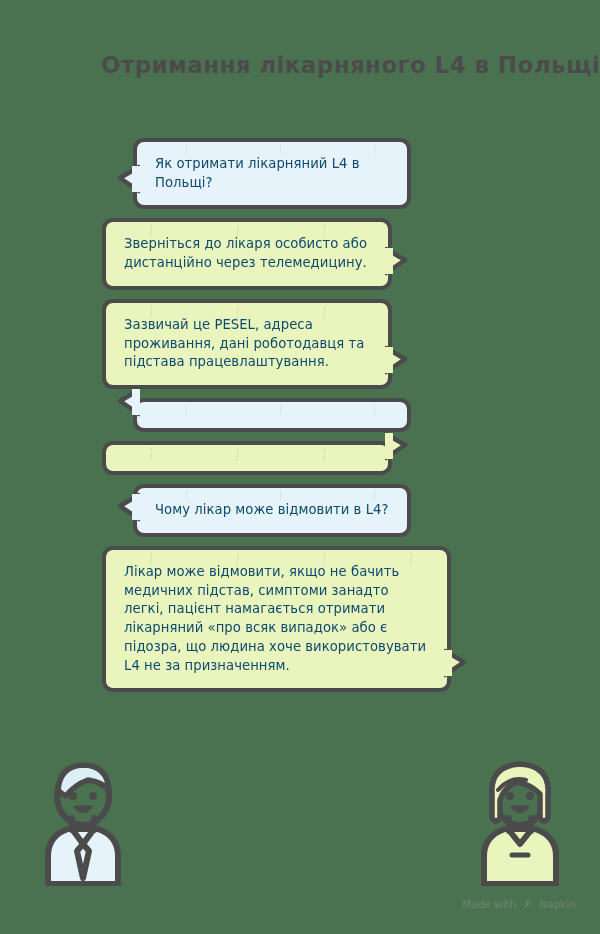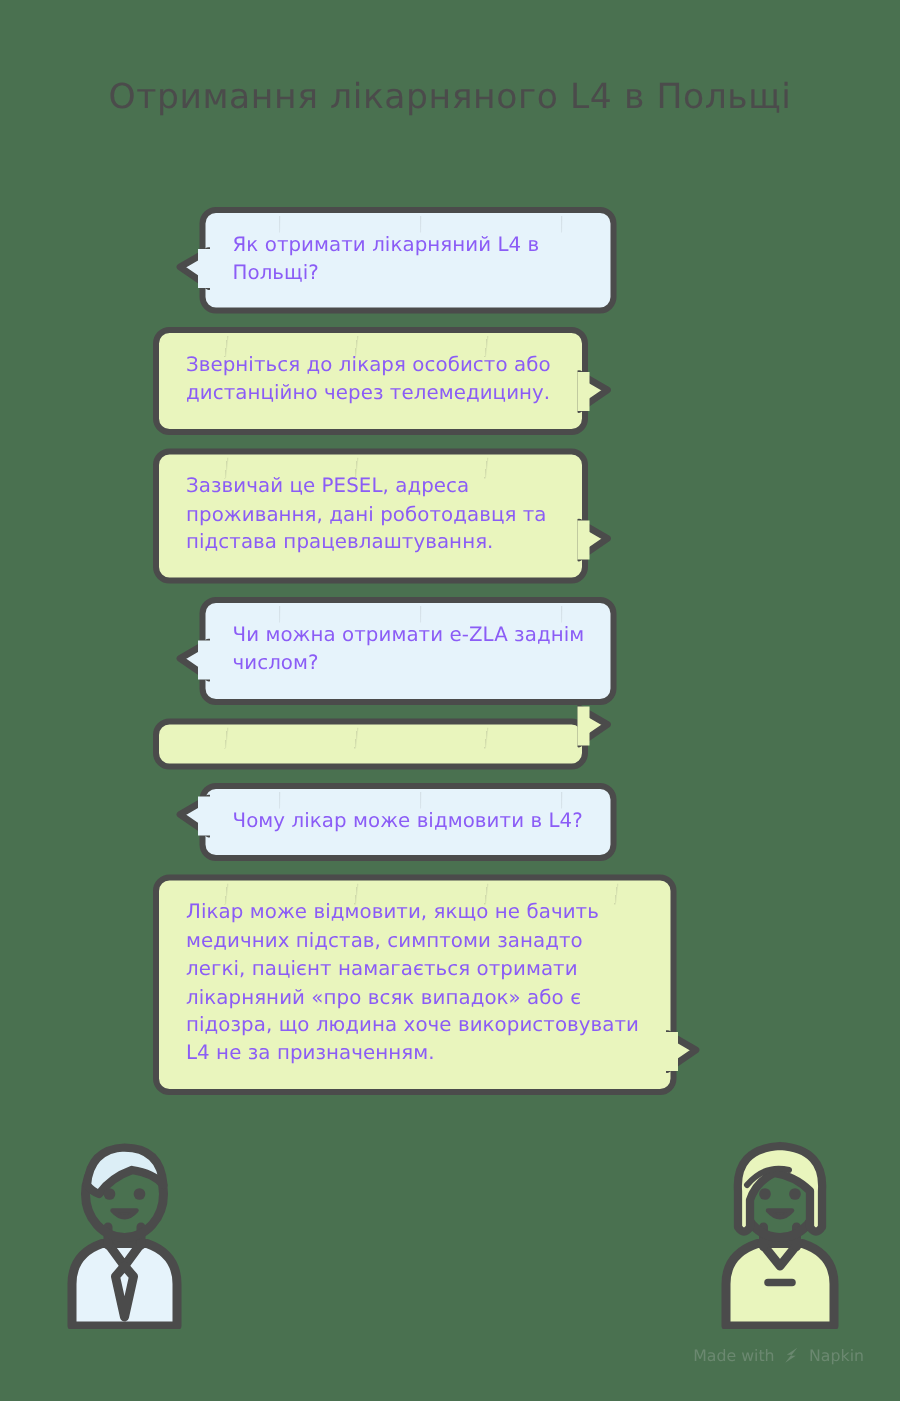--- a/index.html
+++ b/index.html
@@ -20,25 +20,25 @@
     width: 600px;
     height: 934px;
   }
 
   
   .title {
     position: absolute;
     top: 52px;
     left: 0;
     width: 600px;
-    text-align: center;
+    text-align: right;
     color: #4b4b4b;
     font-family: "DejaVu Sans", sans-serif;
     font-size: 23px;
-    font-weight: normal;
+    font-weight: bold;
     letter-spacing: 0.4px;
     line-height: 1.2;
   }
 
   
   .convo {
     position: absolute;
     top: 138px;
     left: 0;
     width: 600px;
@@ -51,21 +51,21 @@
   }
   .row.q { justify-content: flex-start; padding-left: 133px; }
   .row.a { justify-content: flex-start; padding-left: 102px; }
 
   .bubble {
     position: relative;
     box-sizing: border-box;
     border: 4.5px solid #4b4b4b;
     border-radius: 11px;
     padding: 13px 16px 13px 18px;
-    color: #8b5cf6;
+    color: #0c4a6e;
     font-family: "DejaVu Sans", sans-serif;
     font-size: 13.2px;
     line-height: 1.42;
     letter-spacing: 0.05px;
   }
 
   .bubble.q {
     background: #e6f3fb;
     width: 278px;
   }
@@ -203,21 +203,20 @@
     </div>
 
     <div class="row q">
       <div class="bubble q">
         <div class="tail-left">
           <svg width="24" height="30" viewBox="0 0 24 30">
             <path d="M23 3 L4 14 L23 27 Z" fill="#e6f3fb" stroke="#4b4b4b" stroke-width="4.5" stroke-linejoin="round"></path>
             <rect x="16" y="2" width="9" height="26" fill="#e6f3fb"></rect>
           </svg>
         </div>
-        <div class="bubble-text">Чи можна отримати e-ZLA заднім числом?</div>
       </div>
     </div>
 
     <div class="row a">
       <div class="bubble a">
         <div class="tail-right">
           <svg width="24" height="30" viewBox="0 0 24 30">
             <path d="M1 3 L20 14 L1 27 Z" fill="#e9f5bd" stroke="#4b4b4b" stroke-width="4.5" stroke-linejoin="round"></path>
             <rect x="-1" y="2" width="9" height="26" fill="#e9f5bd"></rect>
           </svg>

